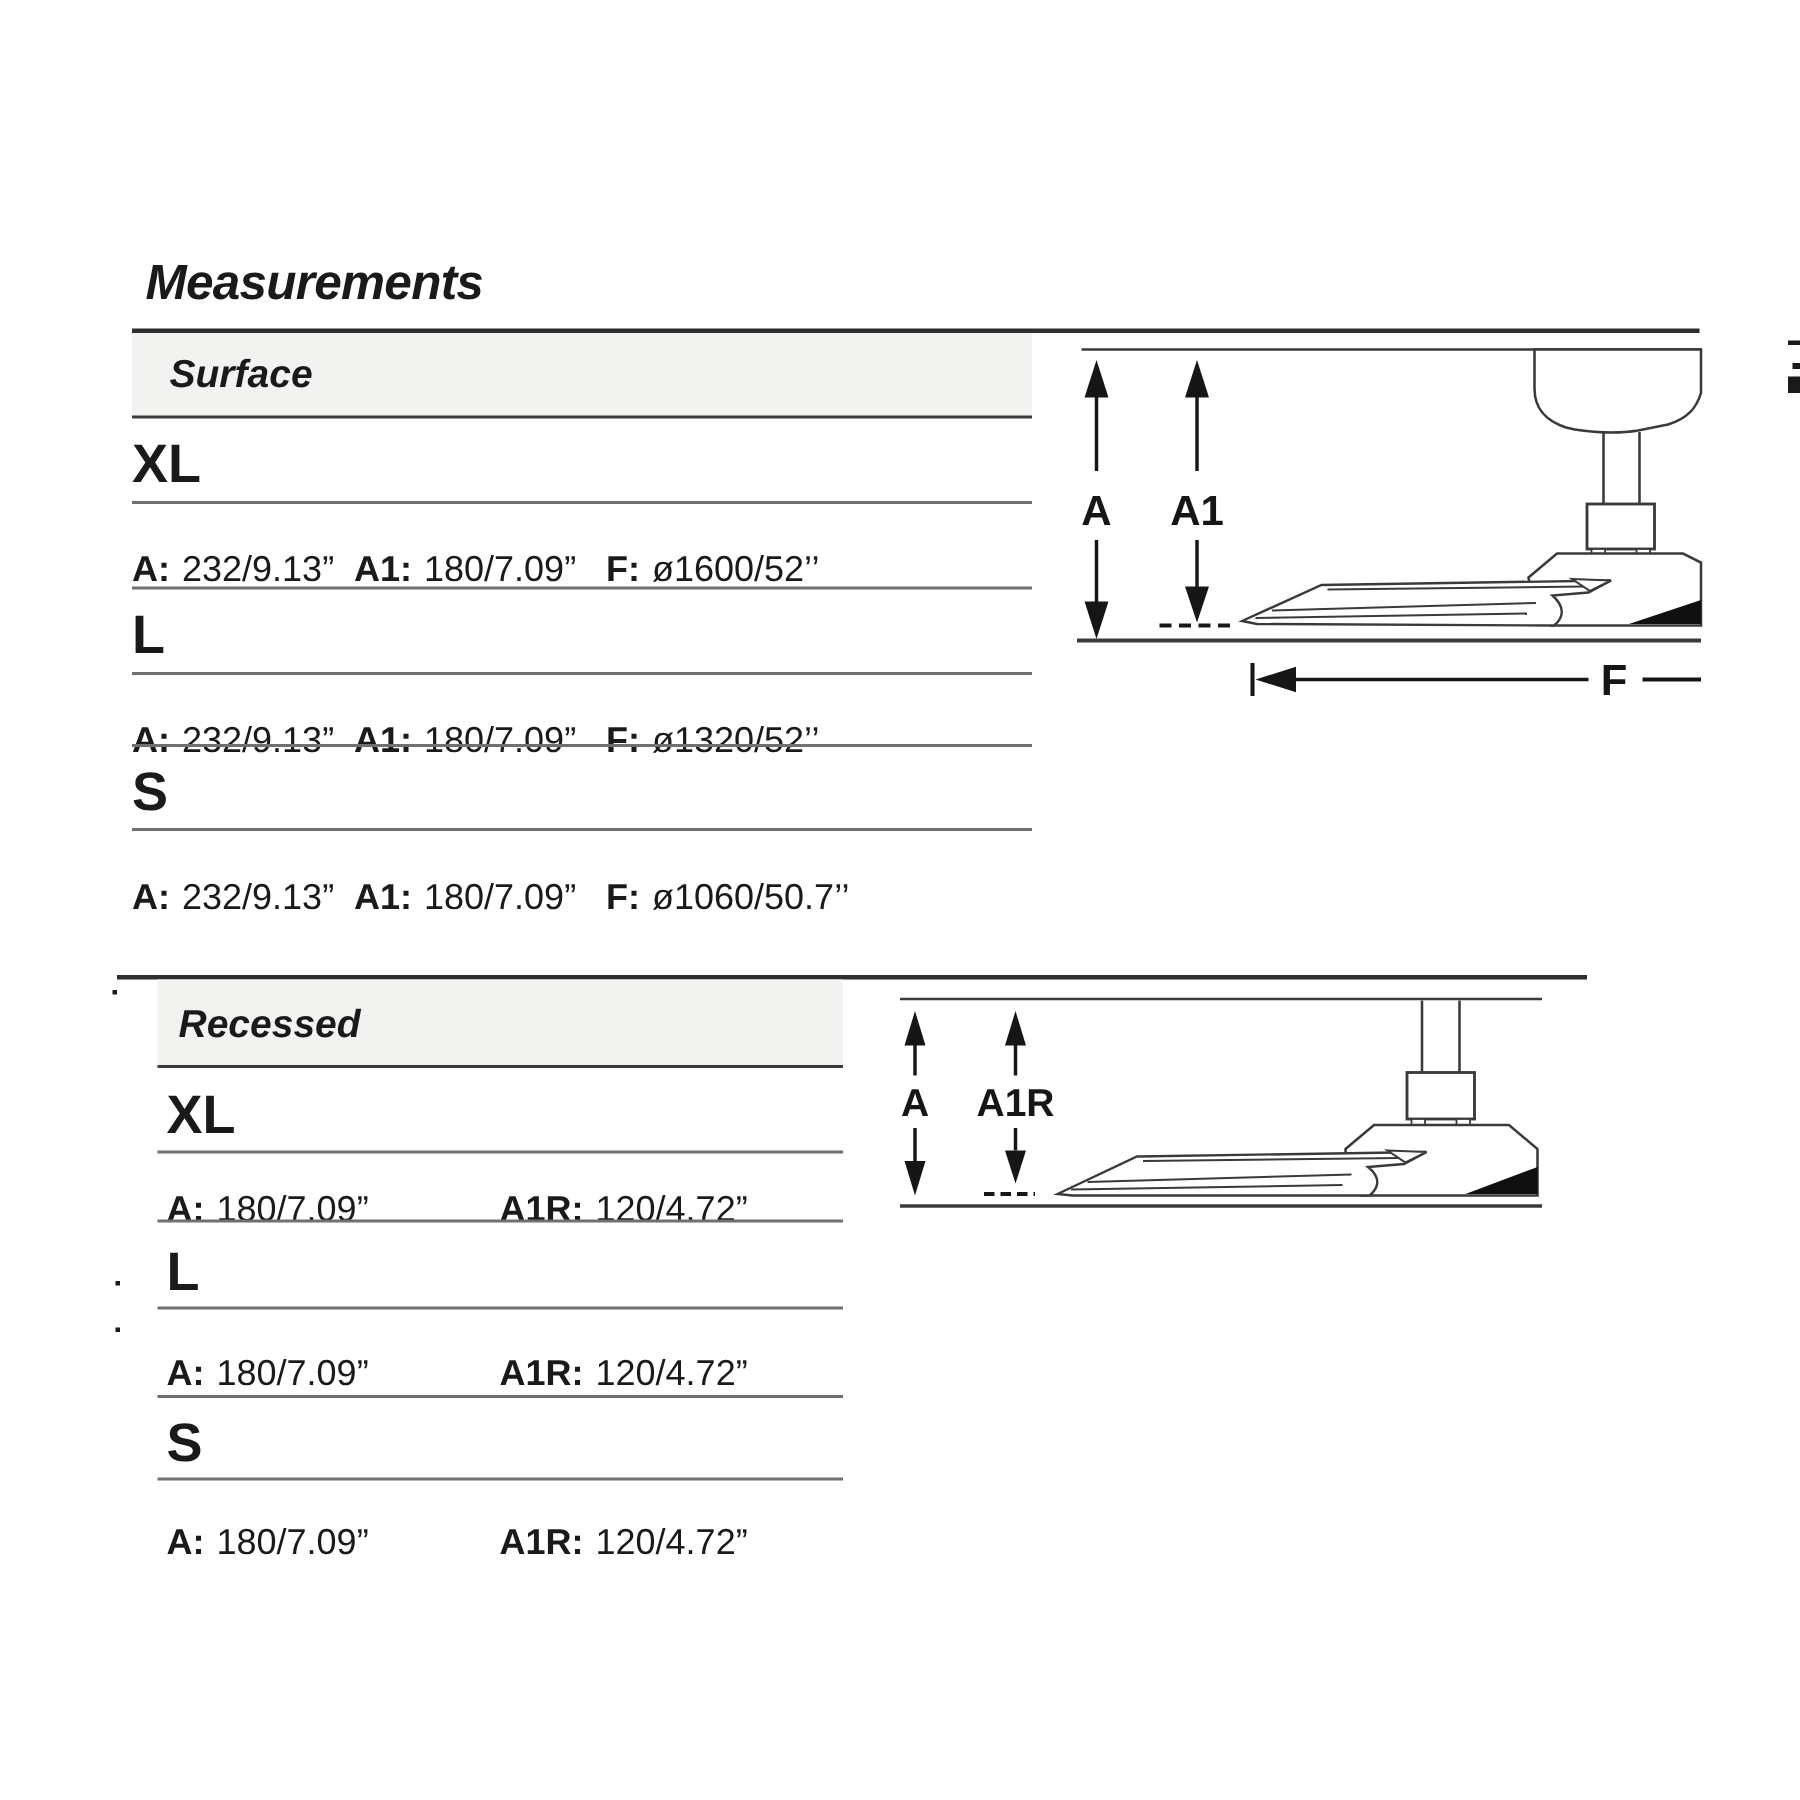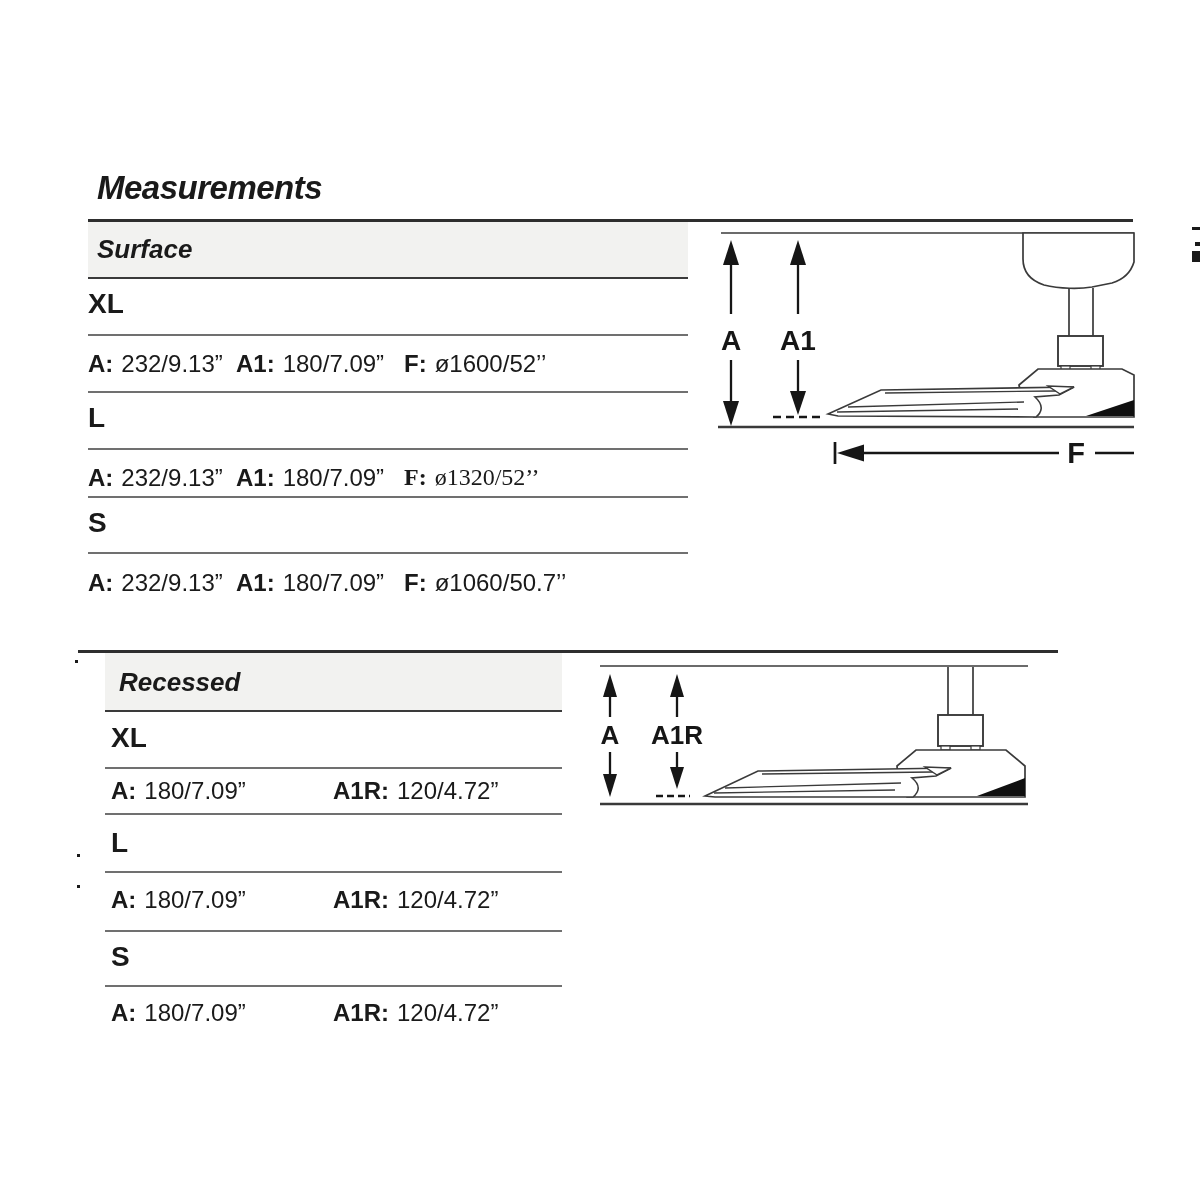--- a/index.html
+++ b/index.html
@@ -5,60 +5,60 @@
   html,body{margin:0;padding:0;background:#ffffff;}
   .page{position:relative;width:1200px;height:1200px;background:#fff;overflow:hidden;
         font-family:"Liberation Sans","DejaVu Sans",sans-serif;color:#1a1a1a;}
   .abs{position:absolute;}
   .rule{position:absolute;background:#707070;}
   .rule.dark{background:#3a3a3a;}
   .rule.heavy{background:#2e2e2e;}
   .graybox{position:absolute;background:#f2f2f0;}
   .title{font-size:33px;font-weight:bold;font-style:italic;letter-spacing:-0.5px;}
   .secheader{font-size:26px;font-weight:bold;font-style:italic;}
-  .sizelabel{font-size:28px;font-weight:bold;}
+  .sizelabel{font-size:36px;font-weight:bold;}
   .specrow{position:absolute;font-size:24px;white-space:nowrap;}
-  .specgrp{position:absolute;top:0;white-space:nowrap;}
+  .specgrp{position:absolute;top:16px;white-space:nowrap;}
   .speclbl{font-weight:bold;margin-right:8px;}
   .specval{font-weight:normal;}
   .artifact{position:absolute;background:#1a1a1a;}
   svg text{font-family:"Liberation Sans","DejaVu Sans",sans-serif;font-weight:bold;fill:#161616;}
   .ln{stroke:#3a3a3a;fill:none;}
   .shape{stroke:#3a3a3a;fill:#ffffff;}
   .arrow{stroke:#161616;fill:none;}
   .head{fill:#161616;stroke:none;}
 </style>
 </head>
 <body>
 
 <div class="page">
 
   <div class="abs title" style="left:97px;top:169px;">Measurements</div>
 
   <div>
     <div class="rule heavy" style="left:88px;top:219px;width:1045px;height:3px;"></div>
     <div class="graybox" style="left:88px;top:222px;width:600px;height:56px;"></div>
-    <div class="abs secheader" style="left:97px;top:234px;">Surface</div>
+    <div class="abs secheader" style="left:113px;top:234px;">Surface</div>
     <div class="rule dark" style="left:88px;top:277px;width:600px;height:2px;"></div>
 
     <div class="abs sizelabel" style="left:88px;top:288px;">XL</div>
     <div class="rule" style="left:88px;top:334px;width:600px;height:2px;"></div>
     <div class="specrow" style="left:88px;top:350px;">
       <span class="specgrp" style="left:0;"><span class="speclbl">A:</span><span class="specval">232/9.13”</span></span>
       <span class="specgrp" style="left:148px;"><span class="speclbl">A1:</span><span class="specval">180/7.09”</span></span>
       <span class="specgrp" style="left:316px;"><span class="speclbl">F:</span><span class="specval">ø1600/52’’</span></span>
     </div>
     <div class="rule" style="left:88px;top:391px;width:600px;height:2px;"></div>
 
     <div class="abs sizelabel" style="left:88px;top:402px;">L</div>
     <div class="rule" style="left:88px;top:448px;width:600px;height:2px;"></div>
     <div class="specrow" style="left:88px;top:464px;">
       <span class="specgrp" style="left:0;"><span class="speclbl">A:</span><span class="specval">232/9.13”</span></span>
       <span class="specgrp" style="left:148px;"><span class="speclbl">A1:</span><span class="specval">180/7.09”</span></span>
-      <span class="specgrp" style="left:316px;font-family:Liberation Serif, serif;"><span class="speclbl">F:</span><span class="specval">ø1320/52’’</span></span>
+      <span class="specgrp" style="left:316px;"><span class="speclbl">F:</span><span class="specval">ø1320/52’’</span></span>
     </div>
     <div class="rule" style="left:88px;top:496px;width:600px;height:2px;"></div>
 
     <div class="abs sizelabel" style="left:88px;top:507px;">S</div>
     <div class="rule" style="left:88px;top:552px;width:600px;height:2px;"></div>
     <div class="specrow" style="left:88px;top:569px;">
       <span class="specgrp" style="left:0;"><span class="speclbl">A:</span><span class="specval">232/9.13”</span></span>
       <span class="specgrp" style="left:148px;"><span class="speclbl">A1:</span><span class="specval">180/7.09”</span></span>
       <span class="specgrp" style="left:316px;"><span class="speclbl">F:</span><span class="specval">ø1060/50.7’’</span></span>
     </div>

